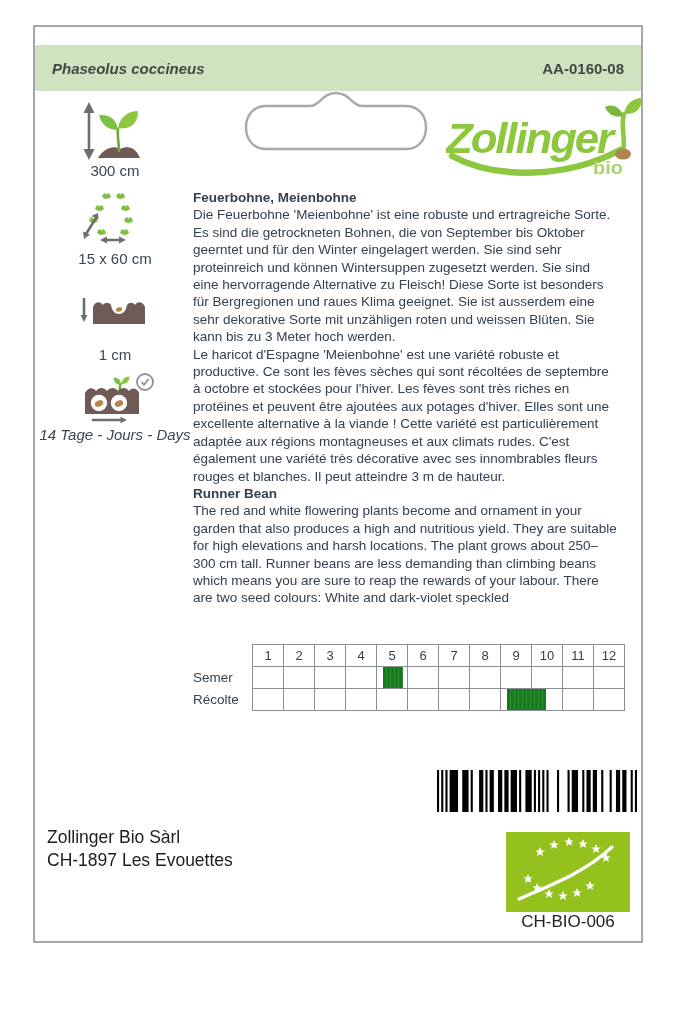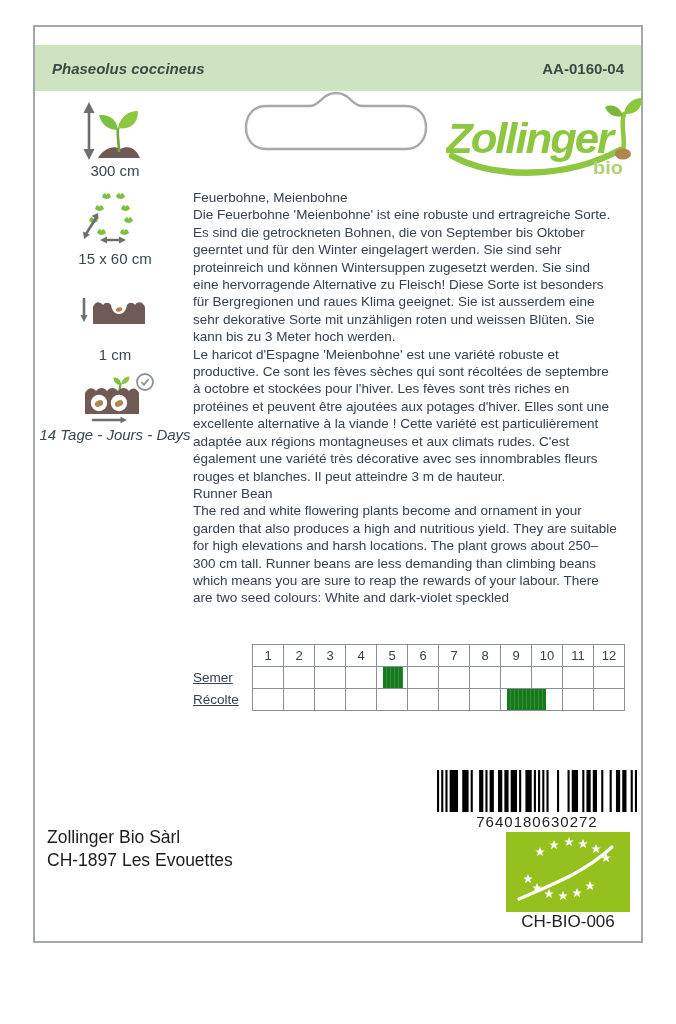--- a/index.html
+++ b/index.html
@@ -35,24 +35,24 @@
   .logo{position:absolute;left:446px;top:96px;}
   .spec-icon{position:absolute;}
   .spec-label{
     position:absolute;left:20px;width:190px;text-align:center;
     font-size:15px;color:#3a4750;
   }
   .text-col{
     position:absolute;left:193px;top:189px;width:424px;height:458px;
     overflow:hidden;font-size:13.5px;line-height:17.4px;color:var(--text-dark);
   }
-  .text-col h3{margin:0;font-size:13.5px;line-height:17.4px;font-weight:normal;}
+  .text-col h3{margin:0;font-size:13.5px;line-height:17.4px;font-weight:bold;}
   .text-col p{margin:0;}
   .calendar{position:absolute;left:193px;top:644px;display:flex;}
-  .cal-labels{width:59px;padding-top:22px;box-sizing:border-box;text-decoration:underline;}
+  .cal-labels{width:59px;padding-top:22px;box-sizing:border-box;}
   .cal-label{height:22px;display:flex;align-items:center;font-size:13.5px;color:var(--text-dark);}
   .cal-grid{border-left:1px solid var(--grid-gray);border-top:1px solid var(--grid-gray);width:373px;box-sizing:border-box;}
   .cal-row{display:flex;position:relative;}
   .cal-cell{
     width:30px;height:21px;border-right:1px solid var(--grid-gray);
     border-bottom:1px solid var(--grid-gray);box-sizing:content-box;
     font-size:13px;color:var(--text-dark);display:flex;align-items:center;justify-content:center;
   }
   .cal-fill{
     position:absolute;top:0;height:21px;
@@ -73,21 +73,21 @@
 </style>
 </head>
 <body>
 
 <div class="page">
 
   <div class="frame"></div>
 
   <div class="species-bar">
     <span class="species-name">Phaseolus coccineus</span>
-    <span class="article-code">AA-0160-04</span>
+    <span class="article-code">AA-0160-08</span>
   </div>
 
   <svg class="hang-slot" width="192" height="62" viewBox="0 0 192 62">
     <path d="M26,16 H70 C80,16 82,3 96,3 C110,3 112,16 122,16 H166 C178,16 186,25 186,37.5 C186,50 178,59 166,59 H26 C14,59 6,50 6,37.5 C6,25 14,16 26,16 Z" fill="#ffffff" stroke="#a8a8a8" stroke-width="2.4"></path>
   </svg>
 
   <svg class="logo" width="198" height="95" viewBox="0 0 198 95">
     <path d="M6,60 C50,84 122,82 174,54" stroke="#8dc63f" stroke-width="6.5" fill="none" stroke-linecap="round"></path>
     <path d="M177,56 C180,42 174,30 178,18" stroke="#8dc63f" stroke-width="4.5" fill="none" stroke-linecap="round"></path>
     <ellipse cx="177" cy="58" rx="8" ry="5.5" fill="#b08551"></ellipse>
@@ -241,21 +241,20 @@
         <rect x="69" y="0" width="1" height="100"></rect>
         <rect x="71" y="0" width="2" height="100"></rect>
         <rect x="74" y="0" width="2" height="100"></rect>
         <rect x="78" y="0" width="1" height="100"></rect>
         <rect x="82" y="0" width="1" height="100"></rect>
         <rect x="85" y="0" width="2" height="100"></rect>
         <rect x="88" y="0" width="2" height="100"></rect>
         <rect x="92" y="0" width="1" height="100"></rect>
         <rect x="94" y="0" width="1" height="100"></rect>
       </svg>
-    <div class="barcode-number">7640180630272</div>
   </div>
 
   <svg class="eu-logo" width="124" height="80" viewBox="0 0 124 80">
     <defs>
       <symbol id="star" viewBox="-5 -5 10 10">
         <polygon points="0,-5 1.45,-1.55 4.75,-1.55 2.1,0.6 2.95,4.05 0,2 -2.95,4.05 -2.1,0.6 -4.75,-1.55 -1.45,-1.55" fill="#ffffff"></polygon>
       </symbol>
     </defs>
     <path d="M13,67 C45,53 78,41 106,15" stroke="#ffffff" stroke-width="3.2" fill="none" stroke-linecap="round"></path>
     <use href="#star" x="29" y="15" width="10" height="10"></use>

